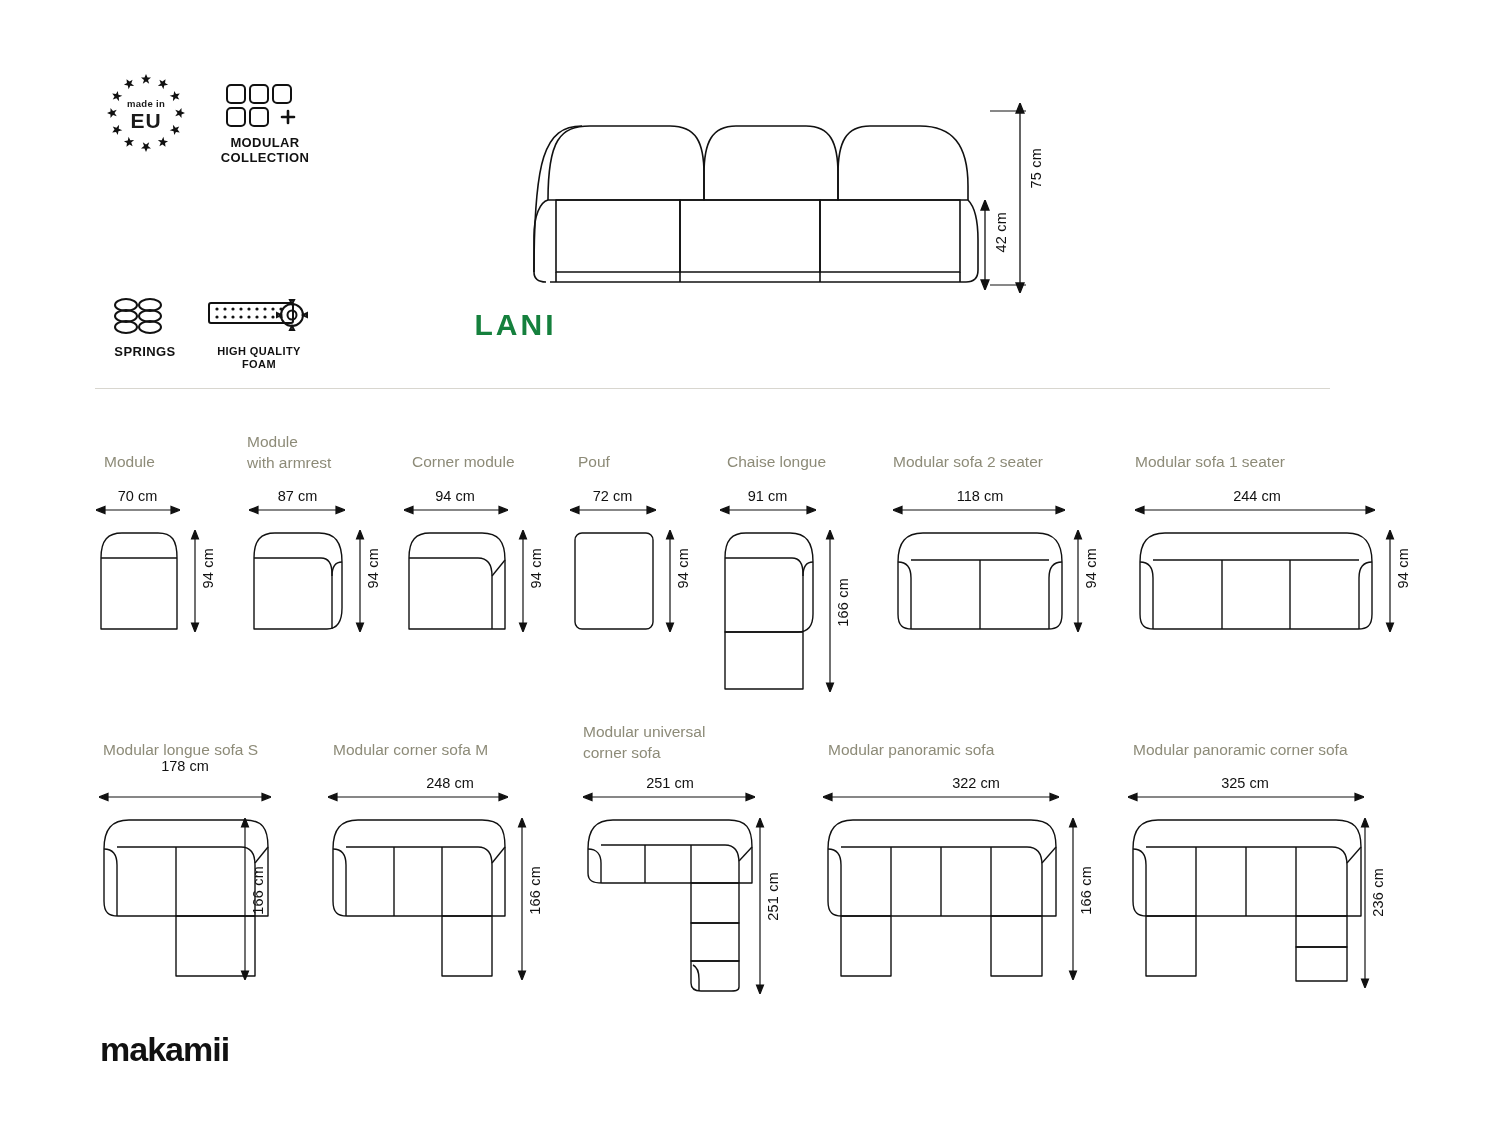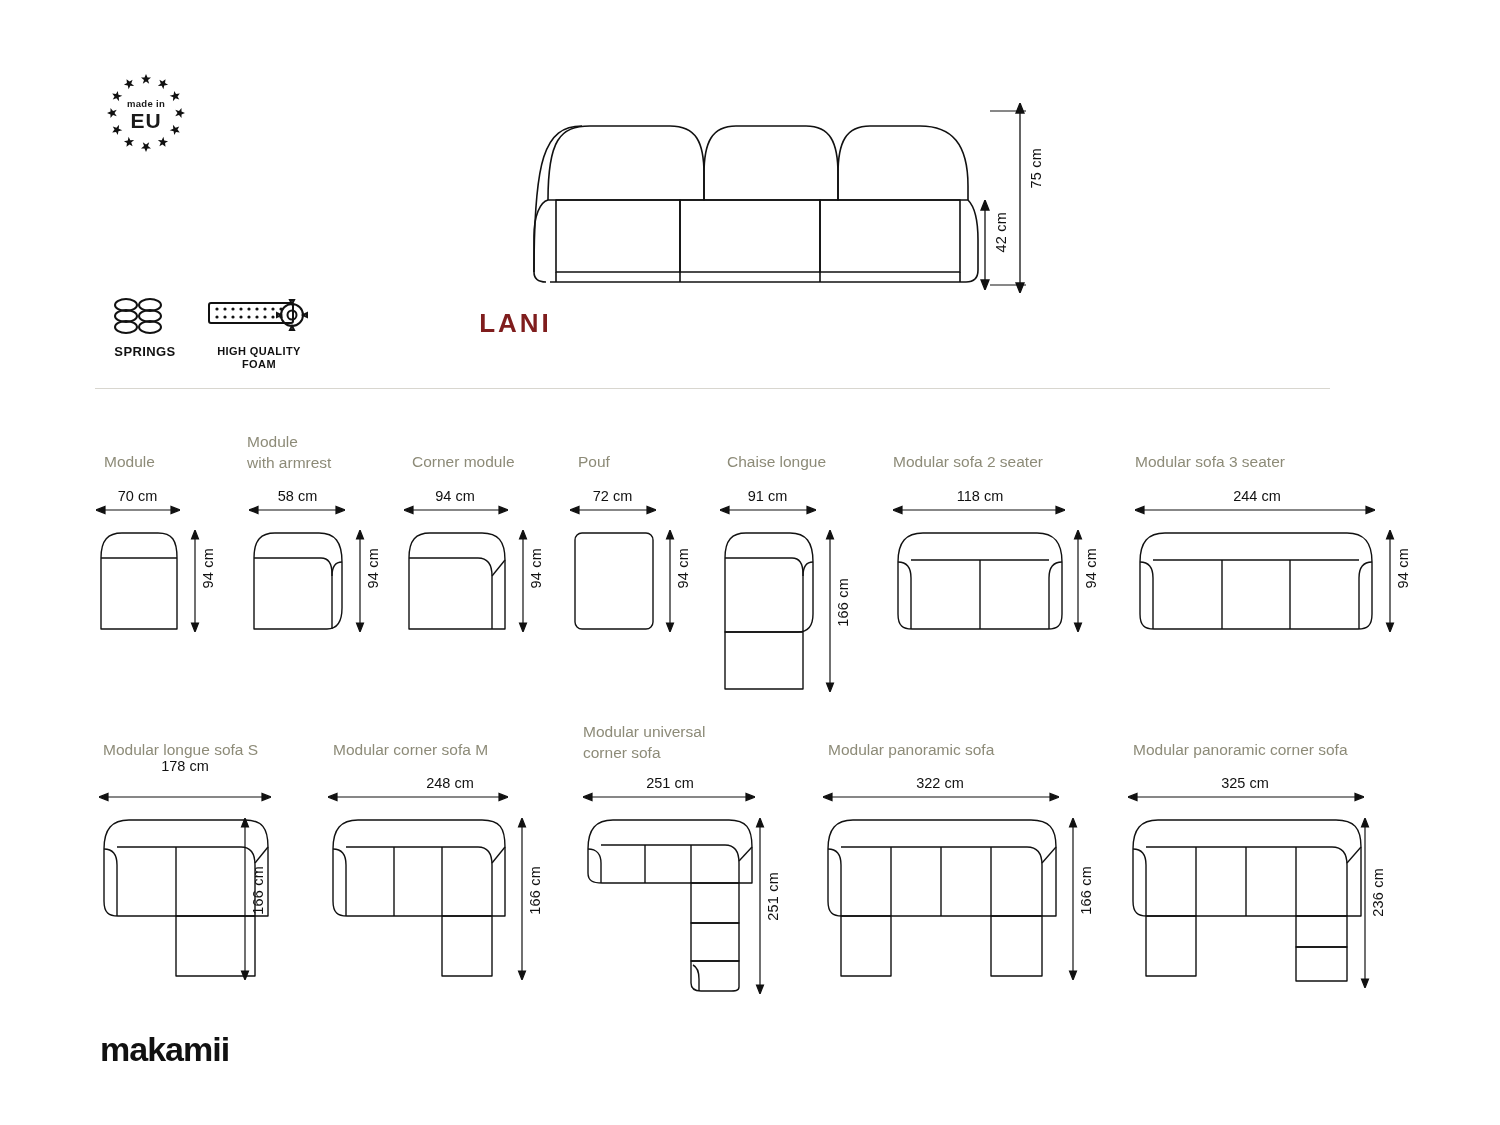--- a/index.html
+++ b/index.html
@@ -26,21 +26,21 @@
   .eu-wrap { position:relative; width:86px; height:86px; }
   .eu-text { position:absolute; left:0; top:28px; width:86px; text-align:center; }
   .eu-text .m { font-size:9.5px; font-weight:700; letter-spacing:.3px; }
   .eu-text .e { font-size:21px; font-weight:700; letter-spacing:1px; }
 
   svg { display:block; }
 
   
   #lani-title {
     left:0; top:308px; width:1281px; text-align:center;
-    font-size:26px; font-weight:700; letter-spacing:3px; color:#7f1d1d;
+    font-size:30px; font-weight:700; letter-spacing:3px; color:#15803d;
   }
   #lani-title span { display:inline-block; margin-left:-250px; }
 
   .divider { left:95px; top:388px; width:1235px; height:1px; background:#d8d6cf; }
 
   
   .item-title {
     font-size:15.5px; color:#8d8b78; line-height:1.35; font-weight:400;
   }
   .dim-label { font-size:14.5px; color:#111; text-align:center; }
@@ -99,20 +99,41 @@
           </g>
         </g>
       </svg>
       <div class="eu-text">
         <div class="m">made in</div>
         <div class="e">EU</div>
       </div>
     </div>
   </div>
 
+  <div class="badge" style="left:110px; top:12px; width:120px;">
+    <div style="display:flex;justify-content:center;">
+      <svg width="82" height="48" viewBox="0 0 82 48">
+        <g fill="none" stroke="#111" stroke-width="2">
+          <rect x="3" y="3" width="18" height="18" rx="4"></rect>
+          <rect x="26" y="3" width="18" height="18" rx="4"></rect>
+          <rect x="49" y="3" width="18" height="18" rx="4"></rect>
+          <rect x="3" y="26" width="18" height="18" rx="4"></rect>
+          <rect x="26" y="26" width="18" height="18" rx="4"></rect>
+        </g>
+        <g stroke="#111" stroke-width="2.6" stroke-linecap="round">
+          <line x1="58" y1="35" x2="70" y2="35"></line>
+          <line x1="64" y1="29" x2="64" y2="41"></line>
+        </g>
+      </svg>
+    </div>
+    <div class="cap" style="margin-top:6px;">
+      <div>MODULAR</div>
+      <div>COLLECTION</div>
+    </div>
+  </div>
 
 
 
   <div class="badge" style="left:0px; top:225px; width:100px;">
     <div style="display:flex;justify-content:center;">
       <svg width="66" height="44" viewBox="0 0 66 44">
         <g fill="none" stroke="#111" stroke-width="2">
           <ellipse cx="14" cy="10" rx="11" ry="6"></ellipse>
           <ellipse cx="14" cy="21" rx="11" ry="6"></ellipse>
           <ellipse cx="14" cy="32" rx="11" ry="6"></ellipse>
@@ -250,21 +271,21 @@
     <line x1="5" y1="6" x2="5" y2="96"></line>
         <polygon points="5,0 1.5,9 8.5,9"></polygon>
         <polygon points="5,102 1.5,93 8.5,93"></polygon>
   </g>
     </svg>
 </div>
 <div class="abs vertical-text" style="left:200px; top:548px; transform:rotate(180deg);">94 cm</div>
 
 <div class="abs item-title" style="left:247px; top:432px; width:150px; white-space:pre-line;">Module
 with armrest</div>
-<div class="abs dim-label" style="left:245px; top:488px; width:105px;">58 cm</div>
+<div class="abs dim-label" style="left:245px; top:488px; width:105px;">87 cm</div>
 <div class="abs" style="left:249px; top:505px;">
   <svg width="96" height="10">
       <g stroke="#111" stroke-width="1.2" fill="#111">
     <line x1="6" y1="5" x2="90" y2="5"></line>
         <polygon points="0,5 9,1.5 9,8.5"></polygon>
         <polygon points="96,5 87,1.5 87,8.5"></polygon>
   </g>
     </svg>
 </div>
 <div class="abs" style="left:249px; top:528px;">
@@ -405,21 +426,21 @@
   <svg width="10" height="102">
       <g stroke="#111" stroke-width="1.2" fill="#111">
     <line x1="5" y1="6" x2="5" y2="96"></line>
         <polygon points="5,0 1.5,9 8.5,9"></polygon>
         <polygon points="5,102 1.5,93 8.5,93"></polygon>
   </g>
     </svg>
 </div>
 <div class="abs vertical-text" style="left:1083px; top:548px; transform:rotate(180deg);">94 cm</div>
 
-<div class="abs item-title" style="left:1135px; top:452px; width:230px;">Modular sofa 3 seater</div>
+<div class="abs item-title" style="left:1135px; top:452px; width:230px;">Modular sofa 1 seater</div>
 <div class="abs dim-label" style="left:1135px; top:488px; width:244px;">244 cm</div>
 <div class="abs" style="left:1135px; top:505px;">
   <svg width="240" height="10">
       <g stroke="#111" stroke-width="1.2" fill="#111">
     <line x1="6" y1="5" x2="234" y2="5"></line>
         <polygon points="0,5 9,1.5 9,8.5"></polygon>
         <polygon points="240,5 231,1.5 231,8.5"></polygon>
   </g>
     </svg>
 </div>
@@ -548,21 +569,21 @@
       <g stroke="#111" stroke-width="1.2" fill="#111">
     <line x1="5" y1="6" x2="5" y2="170"></line>
         <polygon points="5,0 1.5,9 8.5,9"></polygon>
         <polygon points="5,176 1.5,167 8.5,167"></polygon>
   </g>
     </svg>
 </div>
 <div class="abs vertical-text" style="left:765px; top:872px; transform:rotate(180deg);">251 cm</div>
 
 <div class="abs item-title" style="left:828px; top:740px; width:230px;">Modular panoramic sofa</div>
-<div class="abs dim-label" style="left:820px; top:775px; width:240px;">322 cm</div>
+<div class="abs dim-label" style="left:856px; top:775px; width:240px;">322 cm</div>
 <div class="abs" style="left:823px; top:792px;">
   <svg width="236" height="10">
       <g stroke="#111" stroke-width="1.2" fill="#111">
     <line x1="6" y1="5" x2="230" y2="5"></line>
         <polygon points="0,5 9,1.5 9,8.5"></polygon>
         <polygon points="236,5 227,1.5 227,8.5"></polygon>
   </g>
     </svg>
 </div>
 <div class="abs" style="left:823px; top:815px;">

